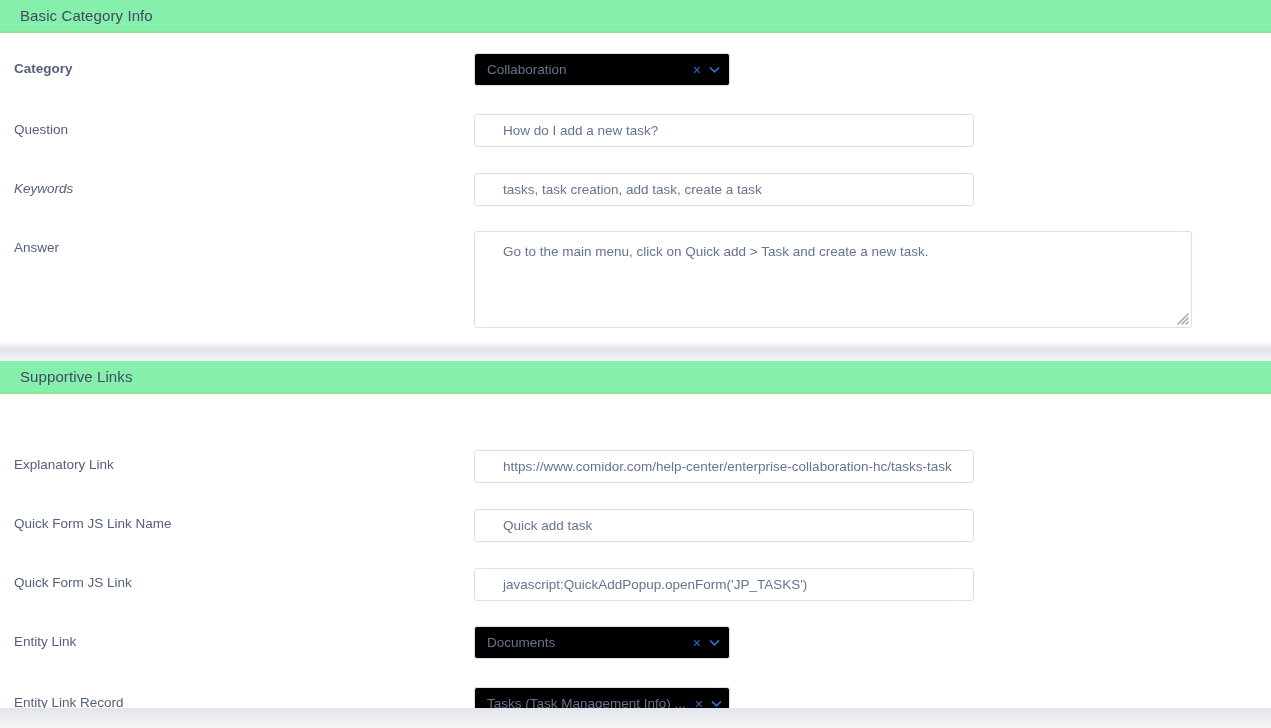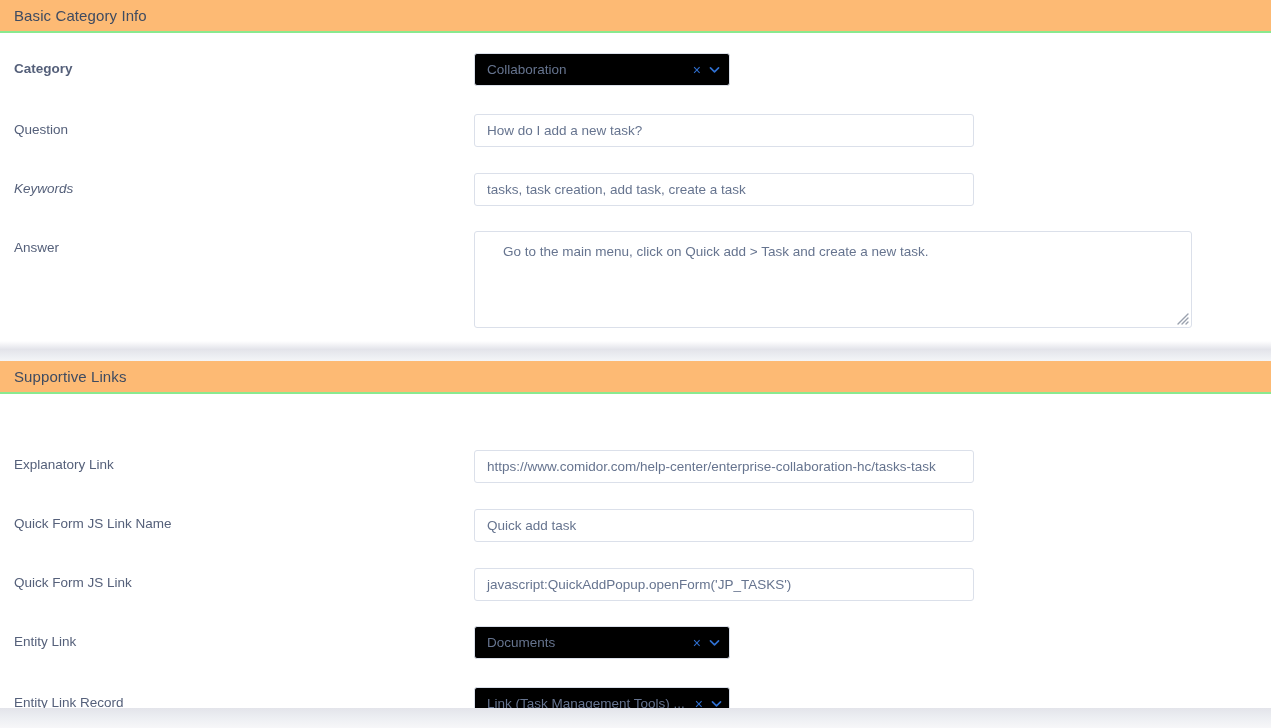--- a/index.html
+++ b/index.html
@@ -23,25 +23,25 @@
     left: 0;
     width: 1271px;
     background: #ffffff;
     border-radius: 0 0 3px 3px;
   }
   #panel-basic { top: 0; height: 341px; }
   #panel-links { top: 361px; height: 347px; border-radius: 3px 3px 3px 3px; }
 
   .panel-header {
     height: 33px;
-    padding-left: 14px;
+    padding-left: 20px;
     display: flex;
     align-items: center;
     border-bottom: 2px solid #8ae98f;
-    background: #fdba74;
+    background: #86efac;
   }
   .panel-title {
     font-size: 15px;
     color: #3e4b61;
     font-family: "Liberation Sans", sans-serif;
     letter-spacing: .1px;
   }
 
   .panel-body { position: relative; }
 
@@ -78,21 +78,21 @@
 
   
   .text-input {
     position: absolute;
     border: 1px solid #dbe0ea;
     border-radius: 3px;
     background: #ffffff;
     color: #66748f;
     font-size: 13.5px;
     font-family: "Liberation Sans", sans-serif;
-    padding: 0 12px;
+    padding: 0 28px;
     display: flex;
     align-items: center;
     line-height: 1;
     overflow: hidden;
     white-space: nowrap;
   }
 
   .textarea-box {
     position: absolute;
     border: 1px solid #dbe0ea;
@@ -220,21 +220,21 @@
           <span class="select-clear">×</span>
           <svg class="select-caret" viewBox="0 0 16 16">
             <path d="M3 6 L8 11 L13 6" fill="none" stroke="#2f6fd0" stroke-width="2" stroke-linecap="round" stroke-linejoin="round"></path>
           </svg>
         </div>
       </div>
 
       <div class="row">
         <span class="field-label" style="top:300px;">Entity Link Record</span>
         <div class="select-box" style="left:474px; top:293px; width:256px; height:33px; padding-right:6px;">
-          <span class="select-value">Link (Task Management Tools) ...</span>
+          <span class="select-value">Tasks (Task Management Info) ...</span>
           <span class="select-clear">×</span>
           <svg class="select-caret" viewBox="0 0 16 16">
             <path d="M3 6 L8 11 L13 6" fill="none" stroke="#2f6fd0" stroke-width="2" stroke-linecap="round" stroke-linejoin="round"></path>
           </svg>
         </div>
       </div>
 
     </div>
   </section>
 

